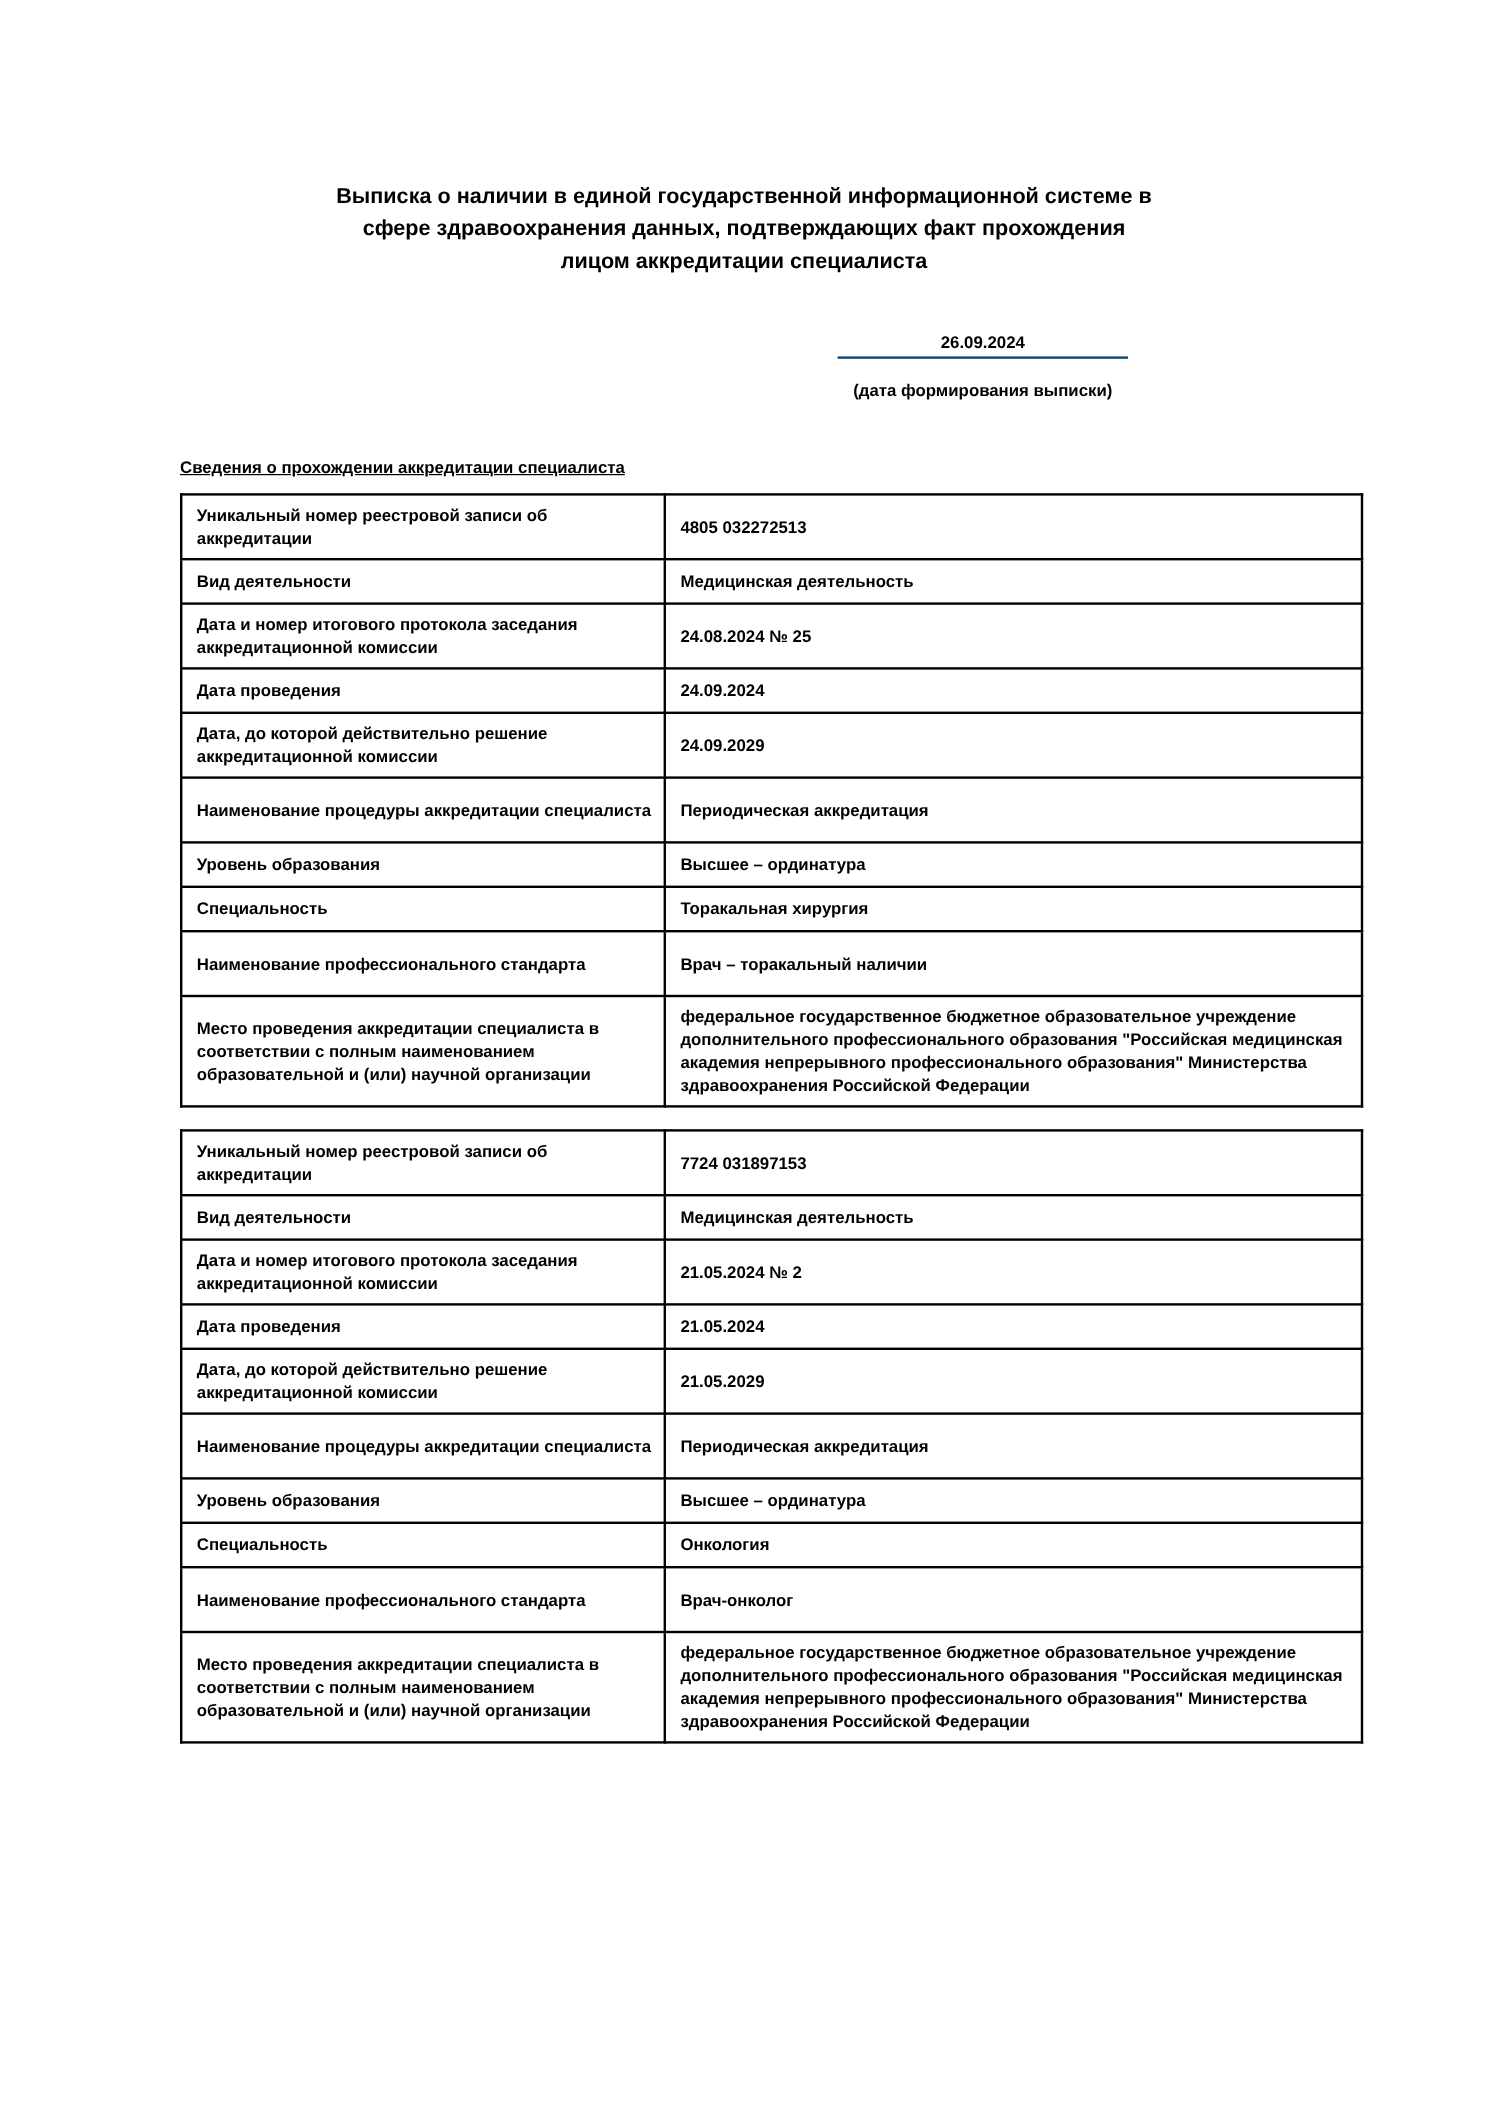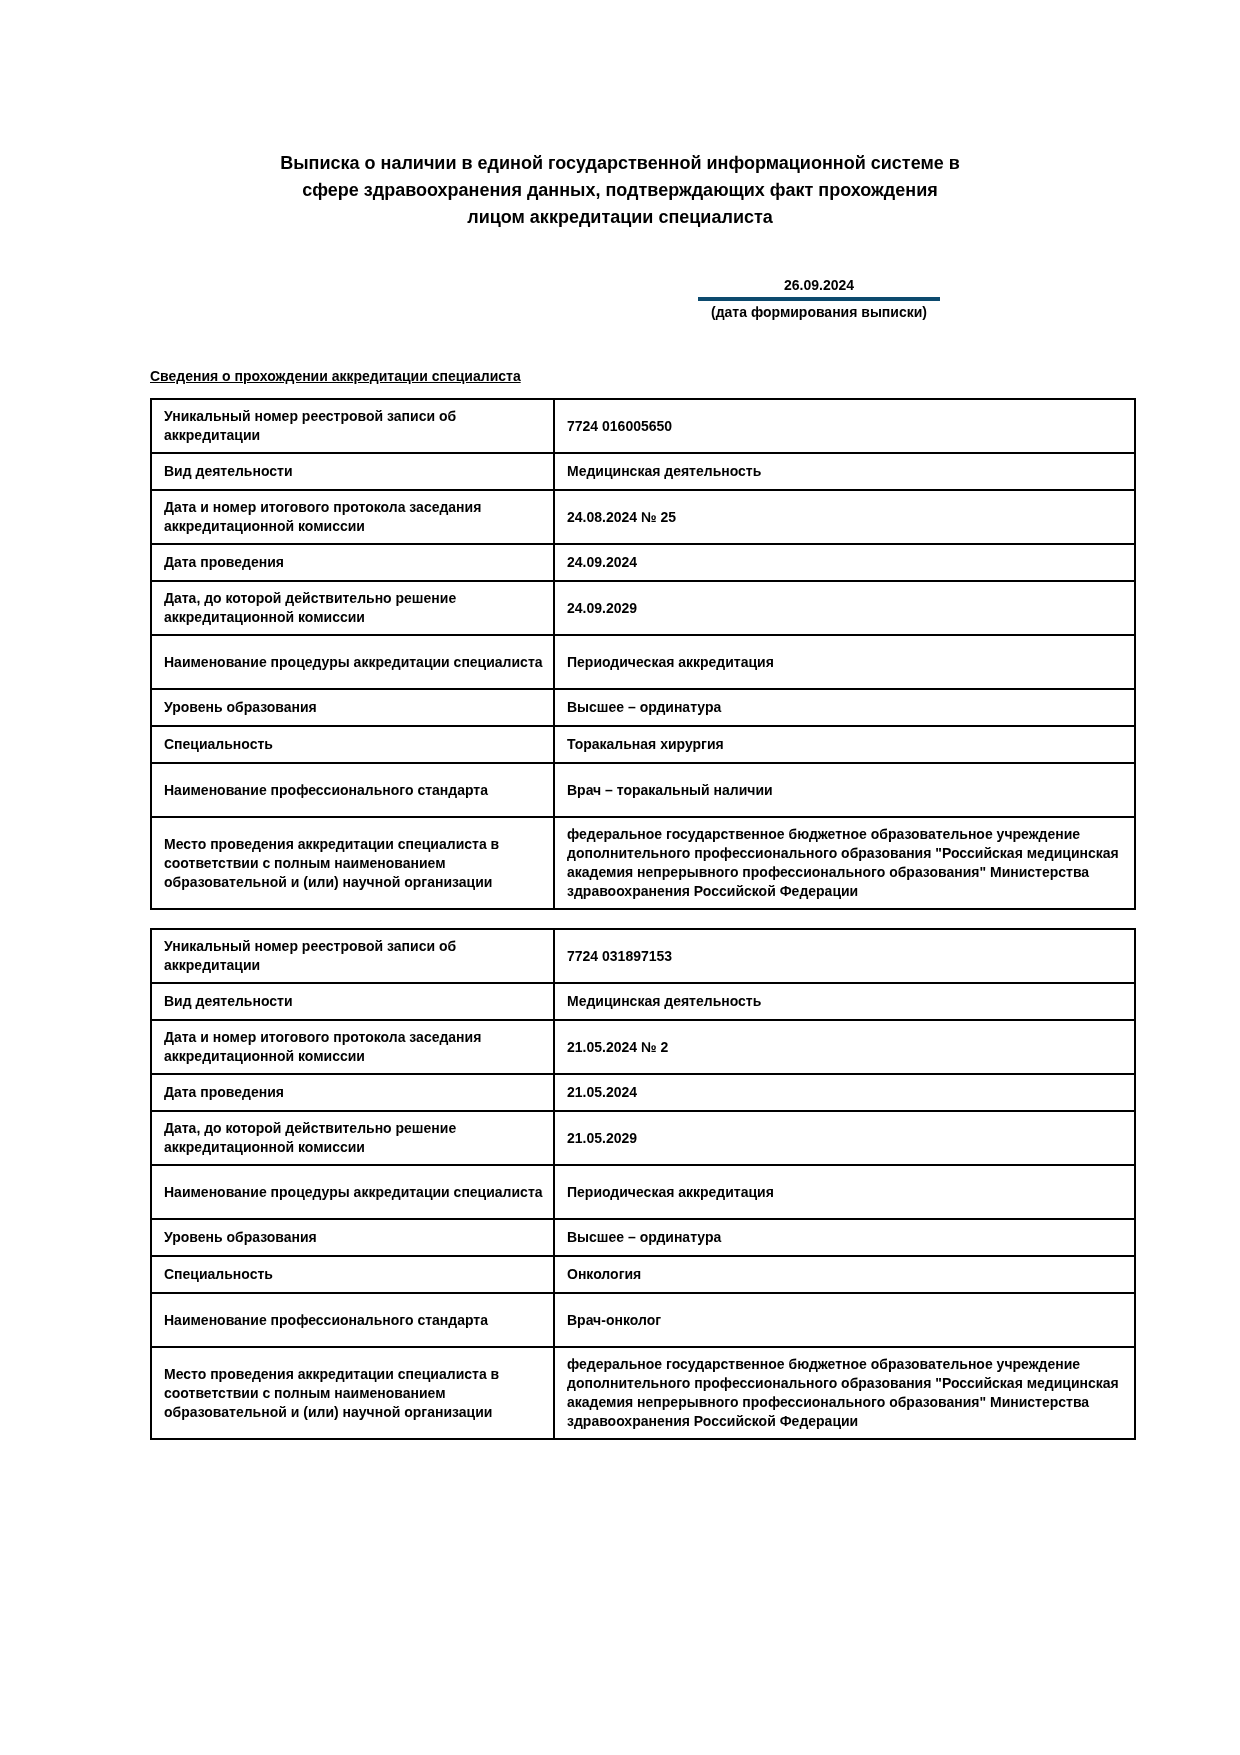--- a/index.html
+++ b/index.html
@@ -31,26 +31,26 @@
   }
   .date-block {
     width: 242px;
     margin: 44px 150px 0 auto;
     text-align: center;
   }
   .date-value {
     font-size: 14px;
     line-height: 20px;
     padding-bottom: 2px;
-    border-bottom: 4px solid #0c4a6e;
+    border-bottom: 2px solid #0c4a6e;
   }
   .date-caption {
     font-size: 14px;
     line-height: 20px;
-    padding-top: 1px;
+    padding-top: 16px;
     text-align: center;
   }
   .intro {
     margin: 32px auto 0 auto;
     width: 940px;
     font-size: 14px;
     line-height: 20px;
     text-align: center;
   }
   .section-heading {
@@ -102,21 +102,21 @@
   </div>
 
 
   <h2 class="section-heading">Сведения о прохождении аккредитации специалиста</h2>
 
 
   <table class="acc-table first">
     <tbody>
       <tr class="row-2line">
         <td class="label-cell">Уникальный номер реестровой записи об аккредитации</td>
-        <td class="value-cell">7724 016005650</td>
+        <td class="value-cell">4805 032272513</td>
       </tr>
       <tr class="row-1line">
         <td class="label-cell">Вид деятельности</td>
         <td class="value-cell">Медицинская деятельность</td>
       </tr>
       <tr class="row-2line">
         <td class="label-cell">Дата и номер итогового протокола заседания аккредитационной комиссии</td>
         <td class="value-cell">24.08.2024 № 25</td>
       </tr>
       <tr class="row-1line">

